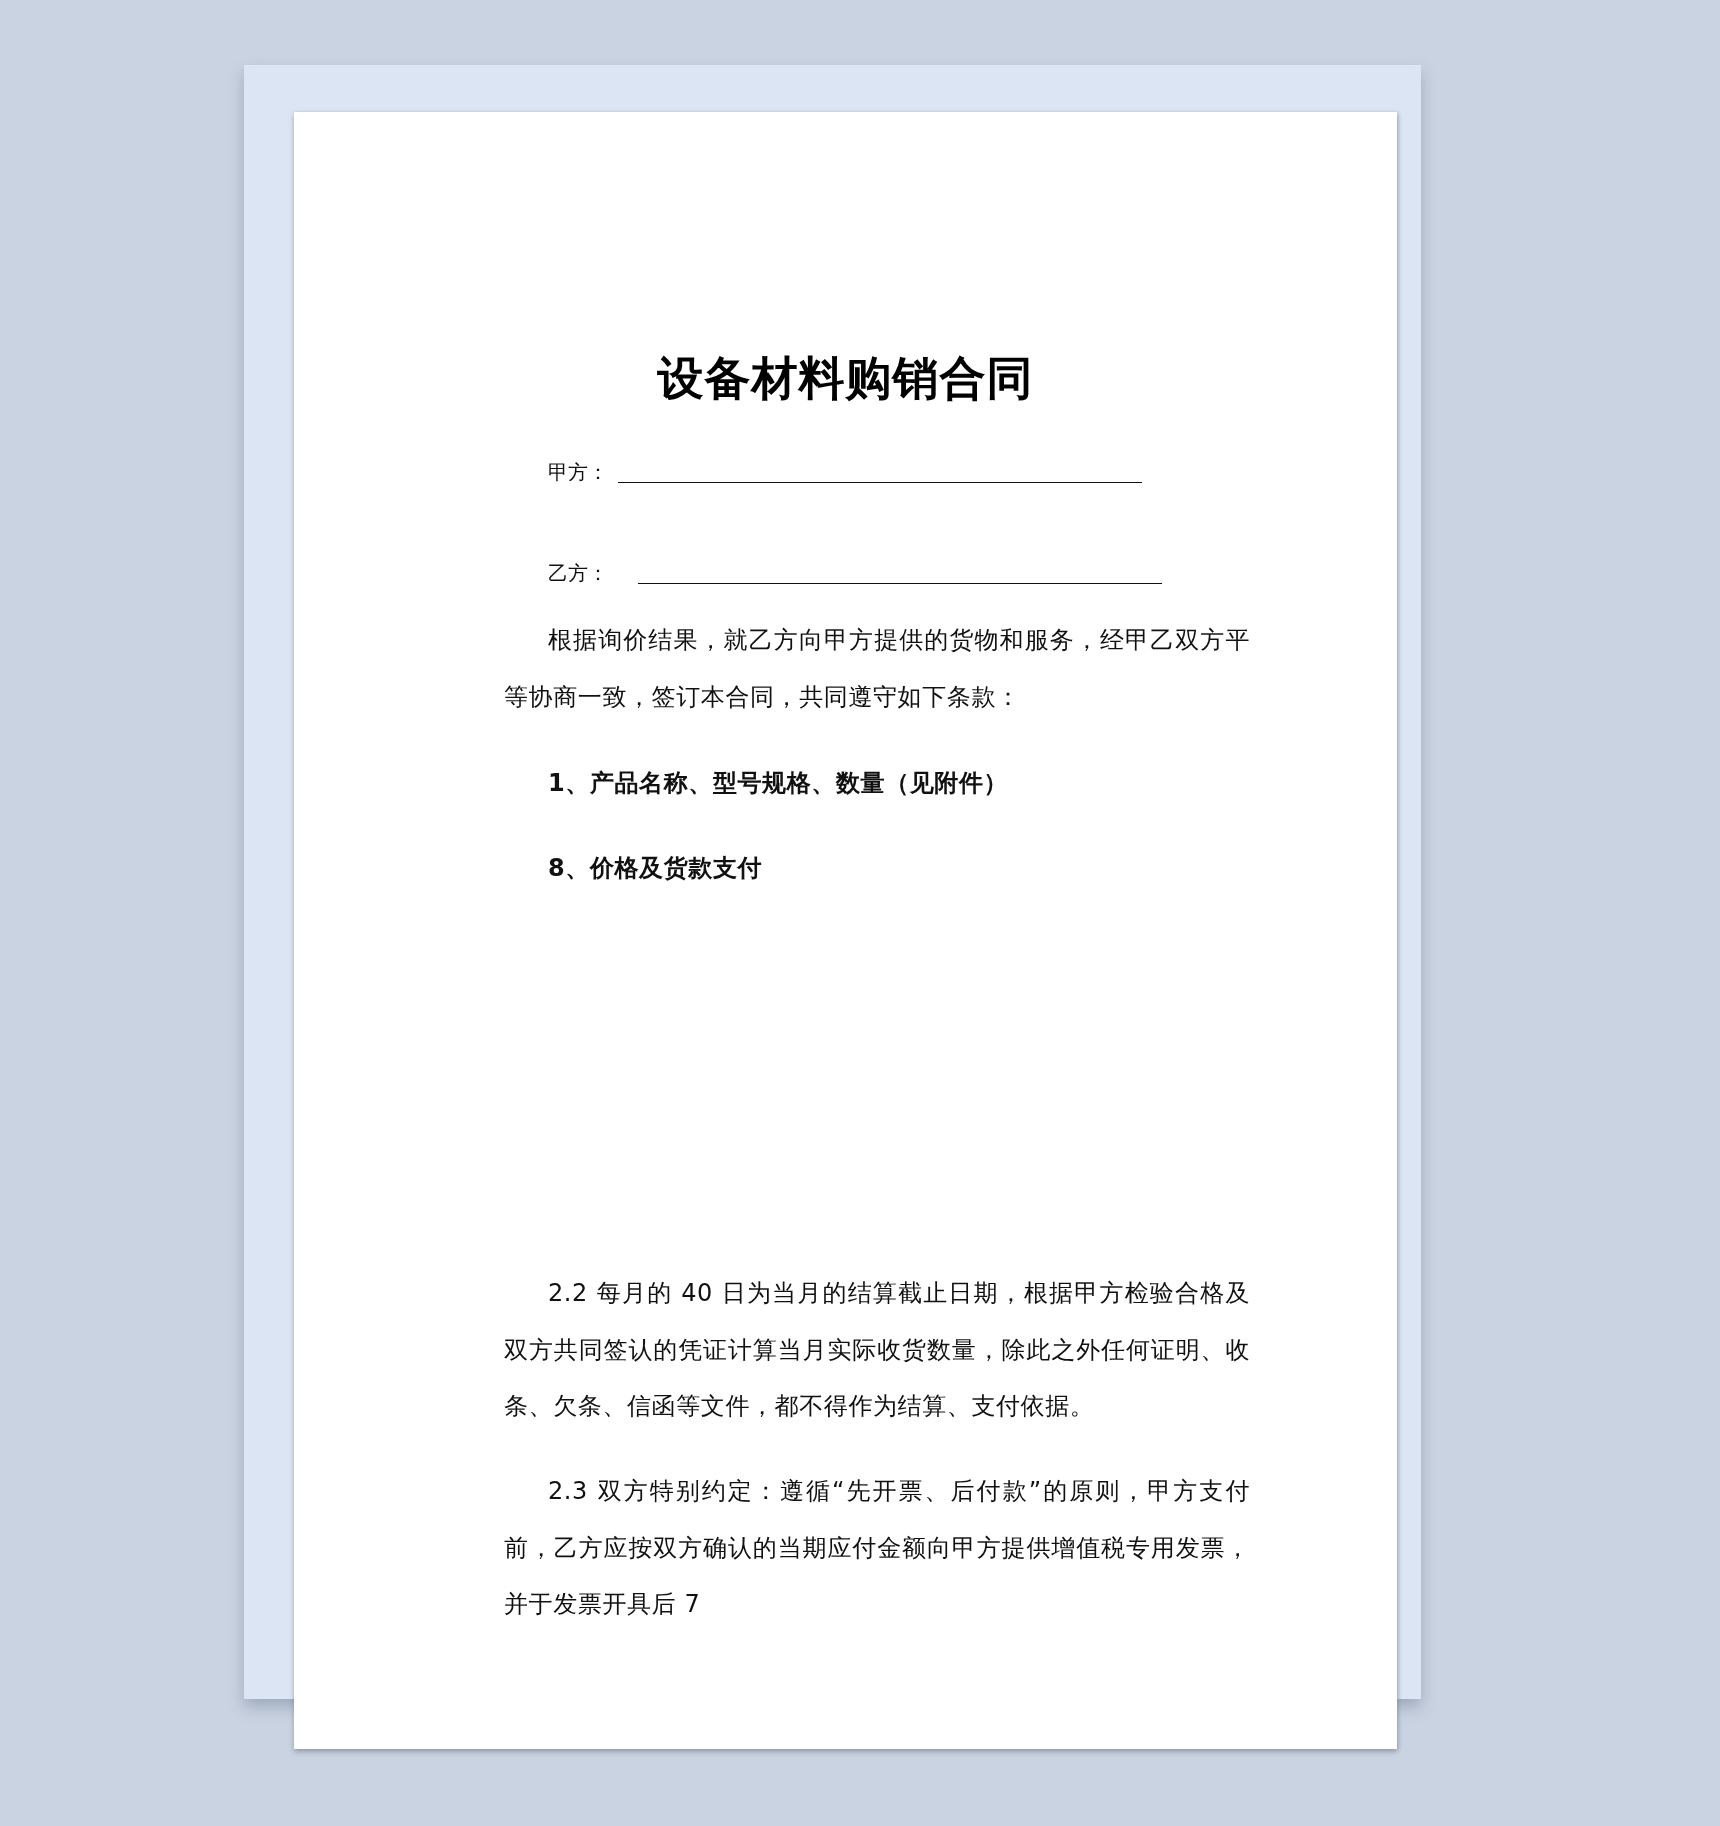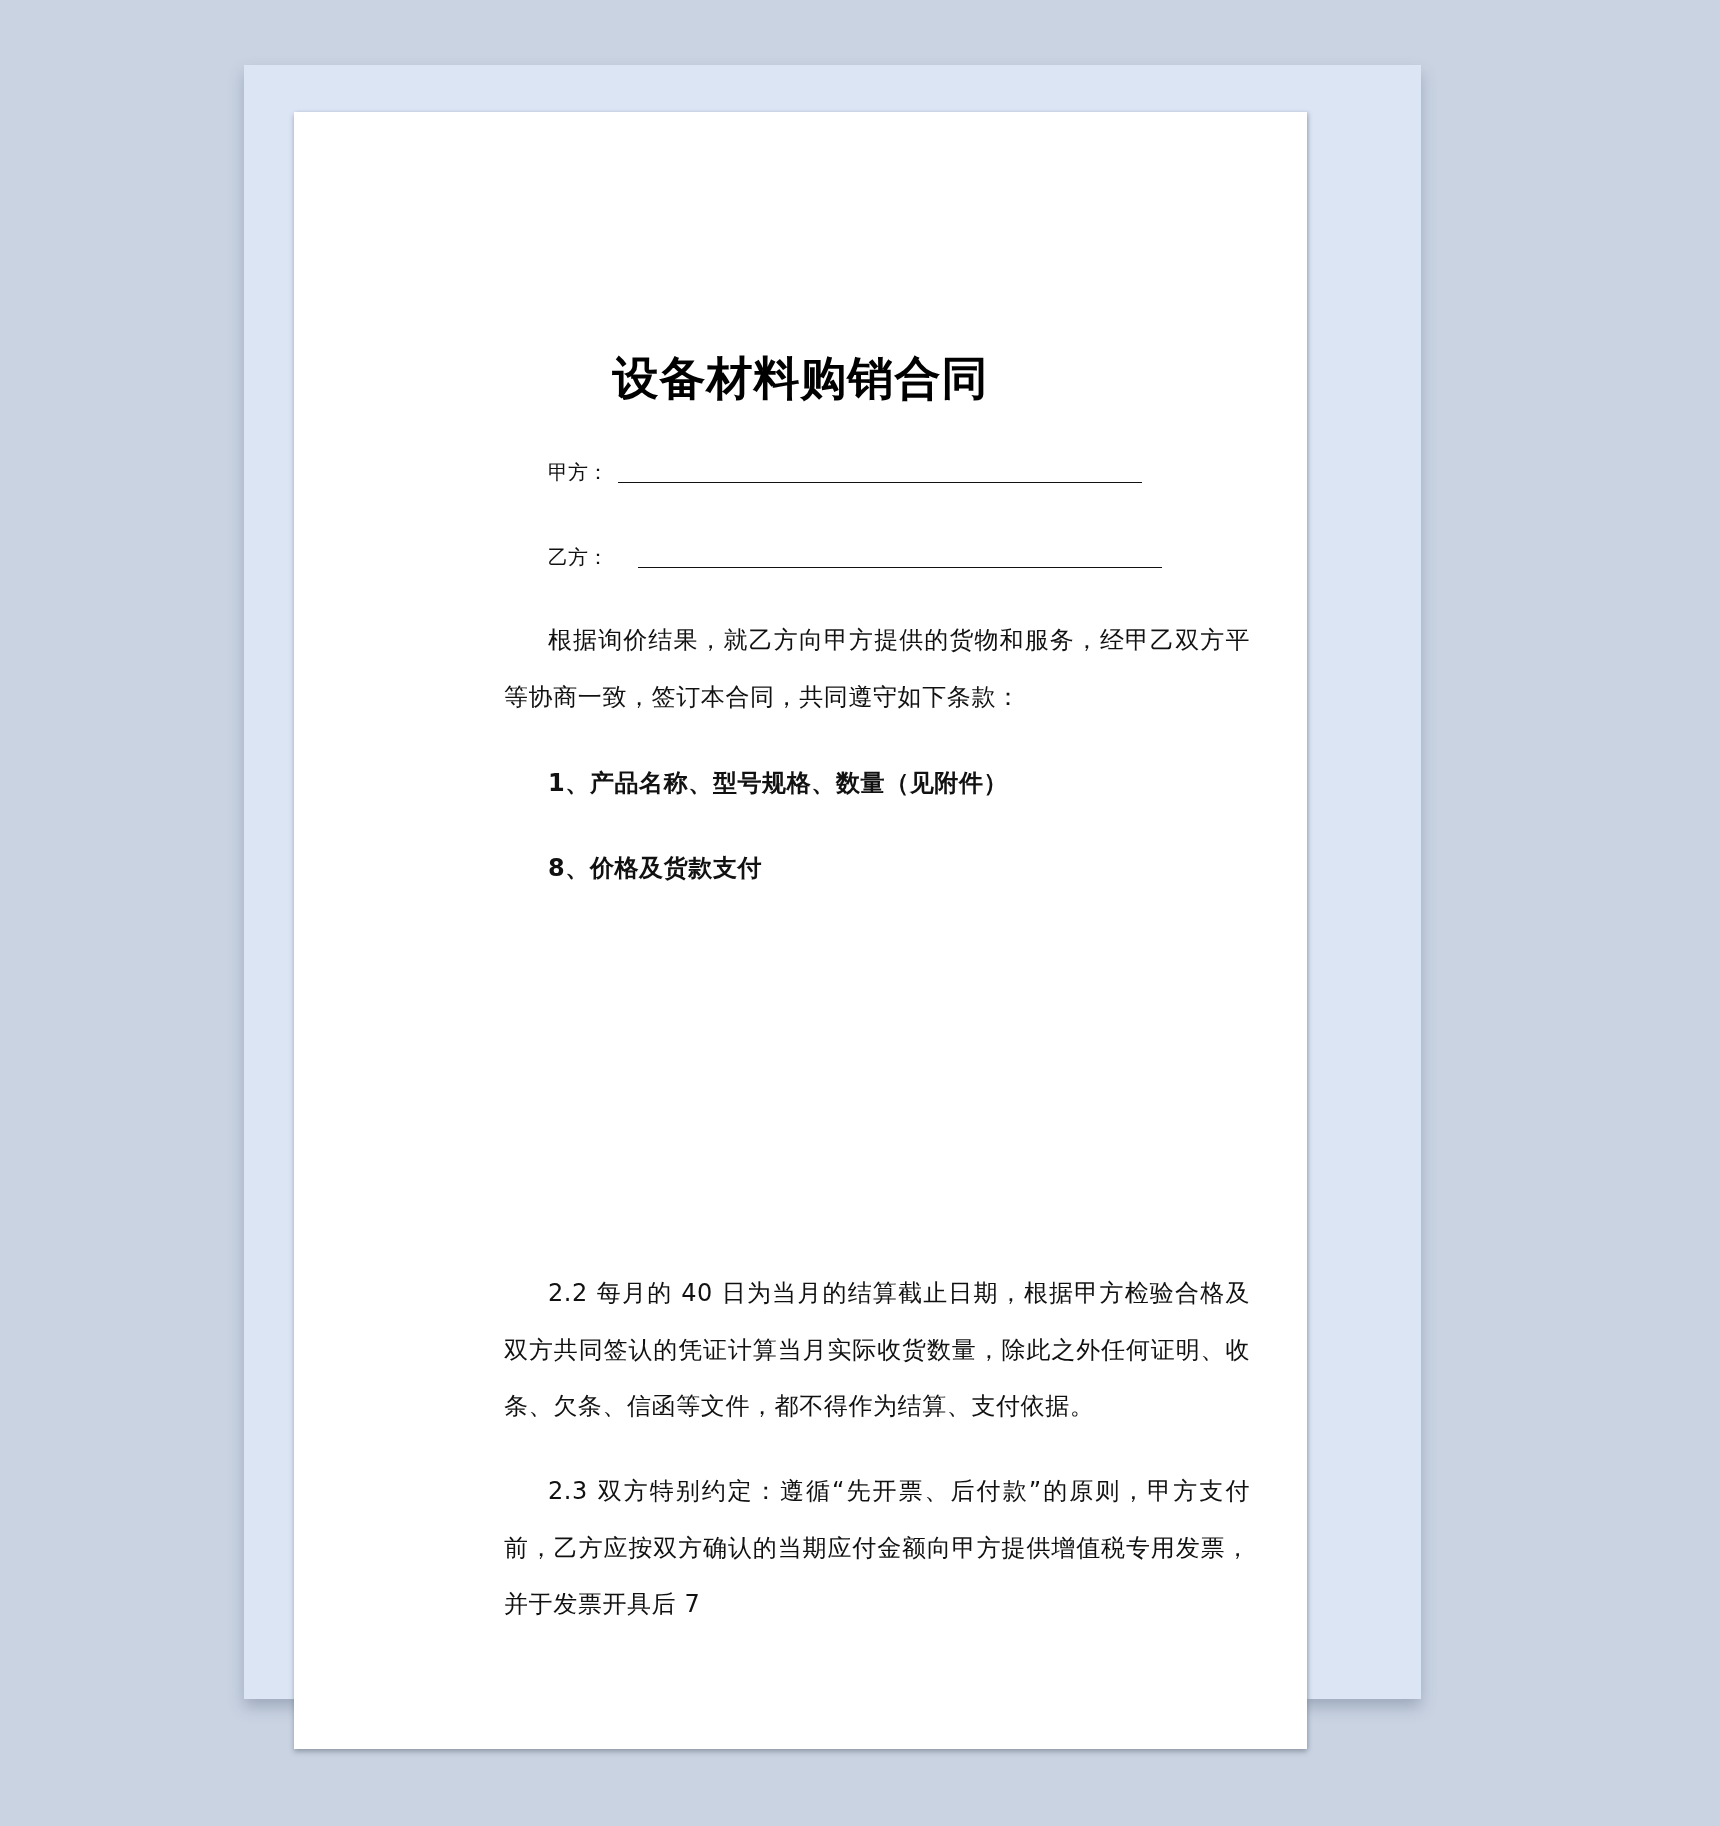--- a/index.html
+++ b/index.html
@@ -10,21 +10,21 @@
     font-family: "DejaVu Sans", "Liberation Sans", sans-serif;
   }
   .back-page {
     position: absolute; left: 244px; top: 65px;
     width: 1177px; height: 1634px;
     background: #dce5f4;
     box-shadow: 0 8px 14px rgba(80,95,120,0.35);
   }
   .front-page {
     position: absolute; left: 294px; top: 112px;
-    width: 1013px; height: 1637px;
+    width: 1103px; height: 1637px;
     background: #ffffff;
     box-shadow: 0 3px 5px rgba(90,100,110,0.45), 2px 0 3px rgba(150,165,190,0.4);
   }
   .title {
     position: absolute; left: 0; width: 100%; top: 236px;
     text-align: center;
     font-size: 46px; font-weight: bold; color: #000;
     letter-spacing: 1px; line-height: 60px;
   }
   .party {
@@ -51,21 +51,21 @@
 <div class="back-page"></div>
 
 <div class="front-page">
   <div class="title">设备材料购销合同</div>
 
   <div class="party" style="top:346px;">
     <span>甲方：</span>
     <span class="underline"></span>
   </div>
 
-  <div class="party" style="top:431px;gap:20px;">
+  <div class="party" style="top:447px;gap:20px;">
     <span>乙方：</span>
     <span class="underline"></span>
   </div>
 
   <p class="para" style="top:500px; margin:0;">根据询价结果，就乙方向甲方提供的货物和服务，经甲乙双方平等协商一致，签订本合同，共同遵守如下条款：</p>
 
   <p class="para heading" style="top:643px; margin:0;">1、产品名称、型号规格、数量（见附件）</p>
 
   <p class="para heading" style="top:728px; margin:0;">8、价格及货款支付</p>
 

